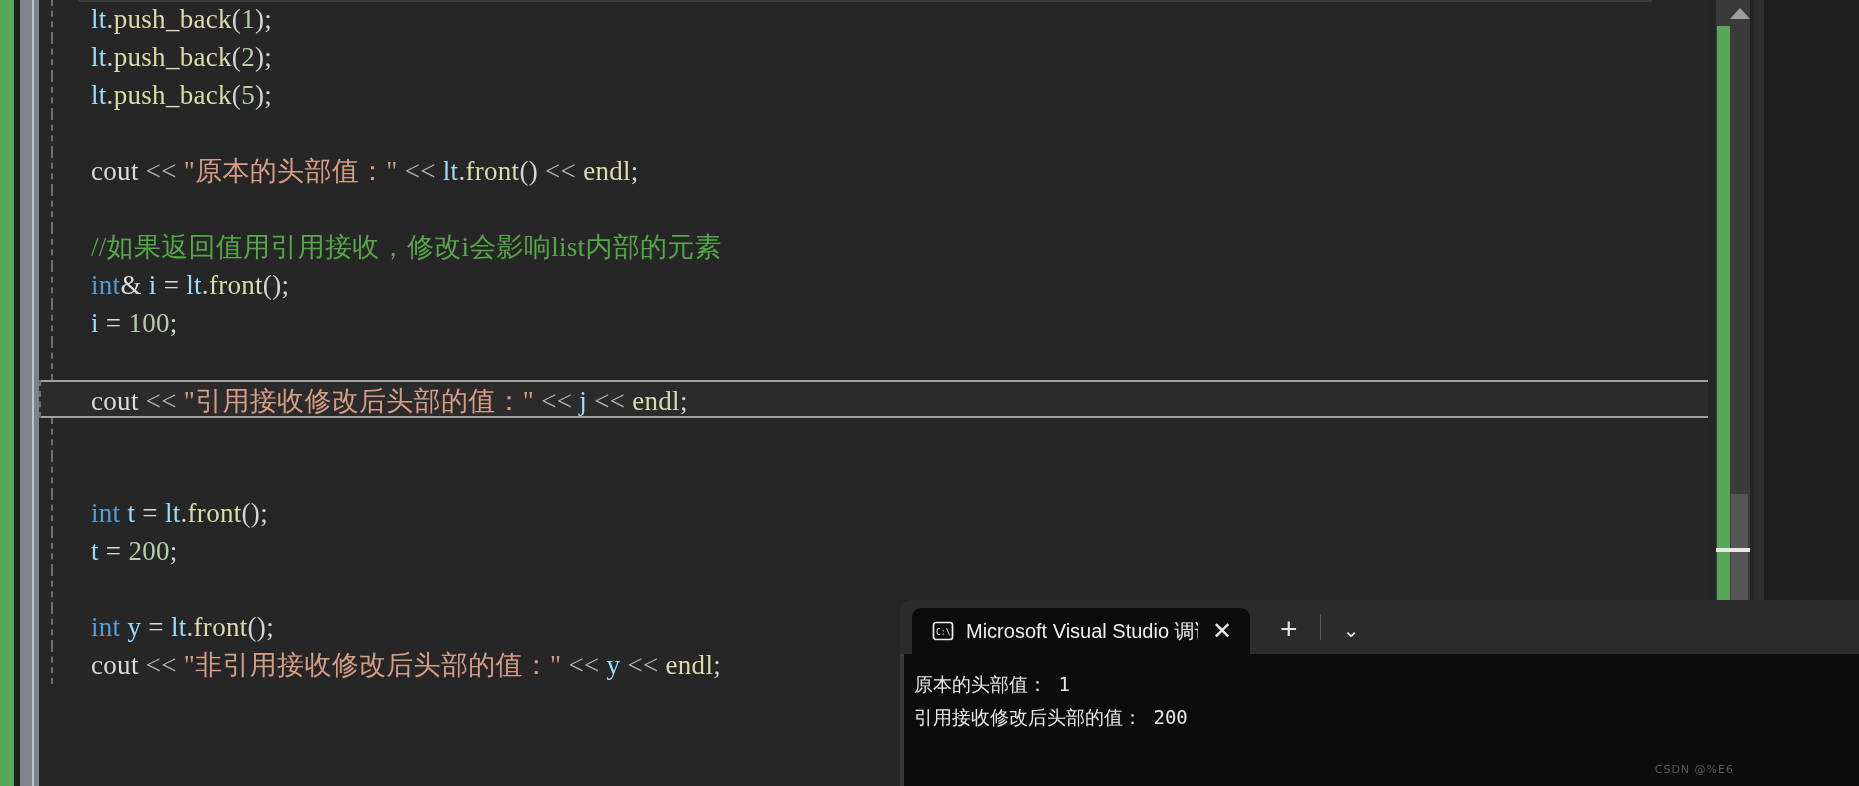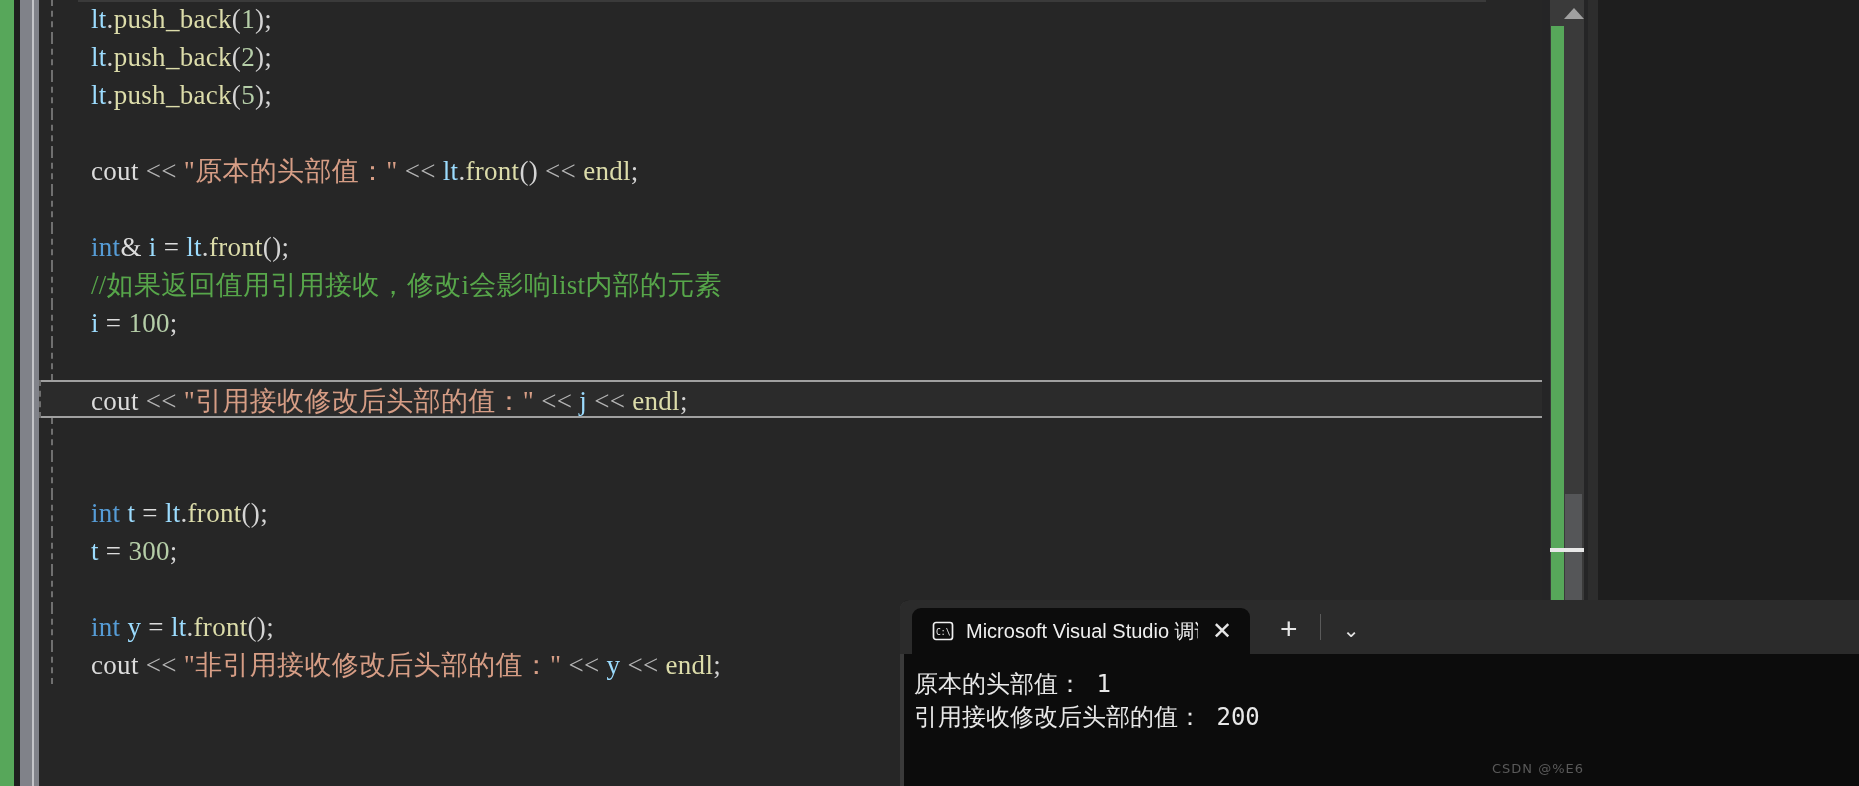--- a/index.html
+++ b/index.html
@@ -5,21 +5,21 @@
   html, body {
     margin: 0; padding: 0;
     background: #1e1e1e;
     width: 1859px; height: 786px;
     overflow: hidden;
   }
   * { box-sizing: border-box; }
 
   #root {
     position: relative;
-    width: 1598px;
+    width: 1764px;
     height: 786px;
     background: #5eead4;
     font-family: "Liberation Serif", "DejaVu Serif", serif;
   }
 
   
   .gutter-green {
     position: absolute; left: 0; top: 0;
     width: 14px; height: 786px;
     background: #57a75a;
@@ -226,39 +226,39 @@
   .term-chevron {
     color: #e6e6e6;
     font-size: 20px;
     margin: 0 0 12px 22px;
   }
   .term-body {
     background: #0c0c0c;
     height: 132px;
     padding: 14px 0 0 14px;
     font-family: "DejaVu Sans Mono", "Liberation Mono", monospace;
-    font-size: 24px;
+    font-size: 19px;
     line-height: 33px;
     color: #e8e8e8;
     white-space: pre;
   }
   .term-edge {
     position: absolute;
     left: 0; top: 0;
     width: 4px; height: 186px;
     background: #3a3a3a;
   }
 
   
   .watermark {
     position: absolute;
-    right: 14px; bottom: 10px;
+    right: 30px; bottom: 10px;
     color: #5a5a5a;
     font-family: "DejaVu Sans", sans-serif;
-    font-size: 13px;
+    font-size: 11px;
     letter-spacing: 1px;
   }
 
   
   .top-hairline {
     position: absolute;
     left: 39px; top: 0; right: 56px;
     height: 2px;
     background: #3a3a3a;
   }
@@ -276,29 +276,29 @@
 
   <div class="editor">
     <div class="top-hairline"></div>
     <div class="code" id="code-lines">
         <div class="line"><span class="indent-guide"></span><span class="t-var">lt</span><span class="t-punct">.</span><span class="t-fn">push_back</span><span class="t-paren">(</span><span class="t-num">1</span><span class="t-paren">)</span><span class="t-punct">;</span></div>
         <div class="line"><span class="indent-guide"></span><span class="t-var">lt</span><span class="t-punct">.</span><span class="t-fn">push_back</span><span class="t-paren">(</span><span class="t-num">2</span><span class="t-paren">)</span><span class="t-punct">;</span></div>
         <div class="line"><span class="indent-guide"></span><span class="t-var">lt</span><span class="t-punct">.</span><span class="t-fn">push_back</span><span class="t-paren">(</span><span class="t-num">5</span><span class="t-paren">)</span><span class="t-punct">;</span></div>
         <div class="line blank"><span class="indent-guide"></span>&nbsp;</div>
         <div class="line"><span class="indent-guide"></span><span class="t-plain">cout </span><span class="t-op">&lt;&lt; </span><span class="t-str">"原本的头部值："</span><span class="t-op"> &lt;&lt; </span><span class="t-var">lt</span><span class="t-punct">.</span><span class="t-fn">front</span><span class="t-paren">()</span><span class="t-op"> &lt;&lt; </span><span class="t-fn">endl</span><span class="t-punct">;</span></div>
         <div class="line blank"><span class="indent-guide"></span>&nbsp;</div>
+        <div class="line"><span class="indent-guide"></span><span class="t-comment">//如果返回值用引用接收，修改i会影响list内部的元素</span></div>
         <div class="line"><span class="indent-guide"></span><span class="t-kw">int</span><span class="t-plain">&amp; </span><span class="t-var">i </span><span class="t-plain">= </span><span class="t-var">lt</span><span class="t-punct">.</span><span class="t-fn">front</span><span class="t-paren">()</span><span class="t-punct">;</span></div>
-        <div class="line"><span class="indent-guide"></span><span class="t-comment">//如果返回值用引用接收，修改i会影响list内部的元素</span></div>
         <div class="line"><span class="indent-guide"></span><span class="t-var">i </span><span class="t-plain">= </span><span class="t-num">100</span><span class="t-punct">;</span></div>
         <div class="line blank"><span class="indent-guide"></span>&nbsp;</div>
         <div class="line current"><span class="t-plain">cout </span><span class="t-op">&lt;&lt; </span><span class="t-str">"引用接收修改后头部的值："</span><span class="t-op"> &lt;&lt; </span><span class="t-var">j</span><span class="t-op"> &lt;&lt; </span><span class="t-fn">endl</span><span class="t-punct">;</span></div>
         <div class="line blank"><span class="indent-guide"></span>&nbsp;</div>
         <div class="line"><span class="indent-guide"></span></div>
         <div class="line"><span class="indent-guide"></span><span class="t-kw">int</span><span class="t-var"> t </span><span class="t-plain">= </span><span class="t-var">lt</span><span class="t-punct">.</span><span class="t-fn">front</span><span class="t-paren">()</span><span class="t-punct">;</span></div>
-        <div class="line"><span class="indent-guide"></span><span class="t-var">t </span><span class="t-plain">= </span><span class="t-num">300</span><span class="t-punct">;</span></div>
+        <div class="line"><span class="indent-guide"></span><span class="t-var">t </span><span class="t-plain">= </span><span class="t-num">200</span><span class="t-punct">;</span></div>
         <div class="line blank"><span class="indent-guide"></span>&nbsp;</div>
         <div class="line"><span class="indent-guide"></span><span class="t-kw">int</span><span class="t-var"> y </span><span class="t-plain">= </span><span class="t-var">lt</span><span class="t-punct">.</span><span class="t-fn">front</span><span class="t-paren">()</span><span class="t-punct">;</span></div>
         <div class="line"><span class="indent-guide"></span><span class="t-plain">cout </span><span class="t-op">&lt;&lt; </span><span class="t-str">"非引用接收修改后头部的值："</span><span class="t-op"> &lt;&lt; </span><span class="t-var">y</span><span class="t-op"> &lt;&lt; </span><span class="t-fn">endl</span><span class="t-punct">;</span></div>
       </div>
   </div>
 
   <div class="sb-col">
     <div class="sb-rail"></div>
     <div class="sb-track">
       <div class="sb-uparrow"></div>

